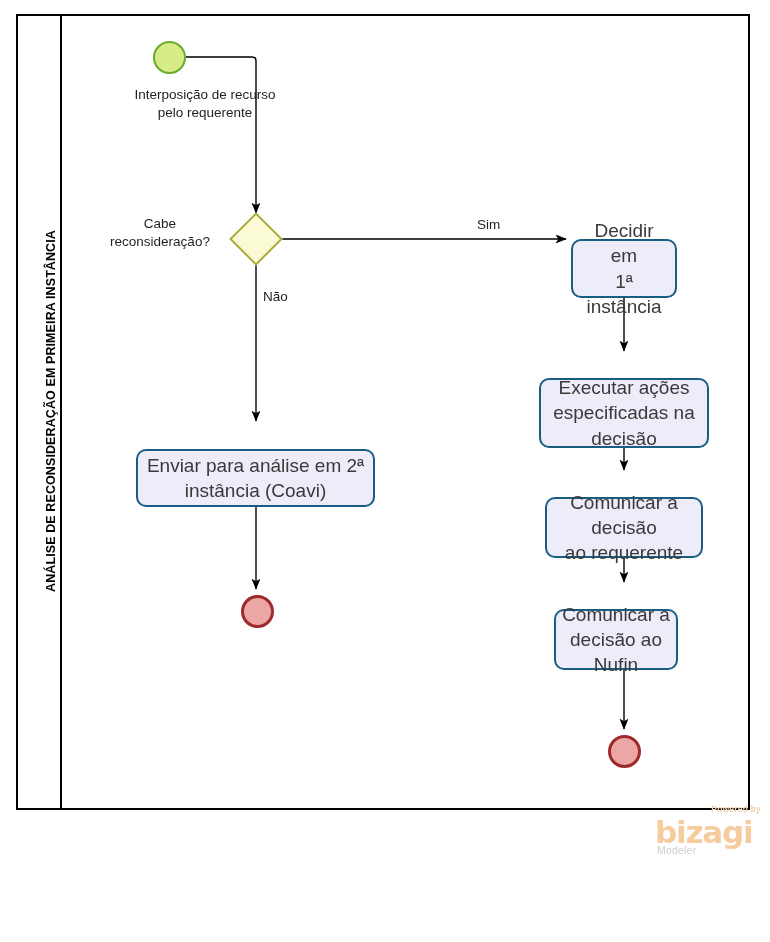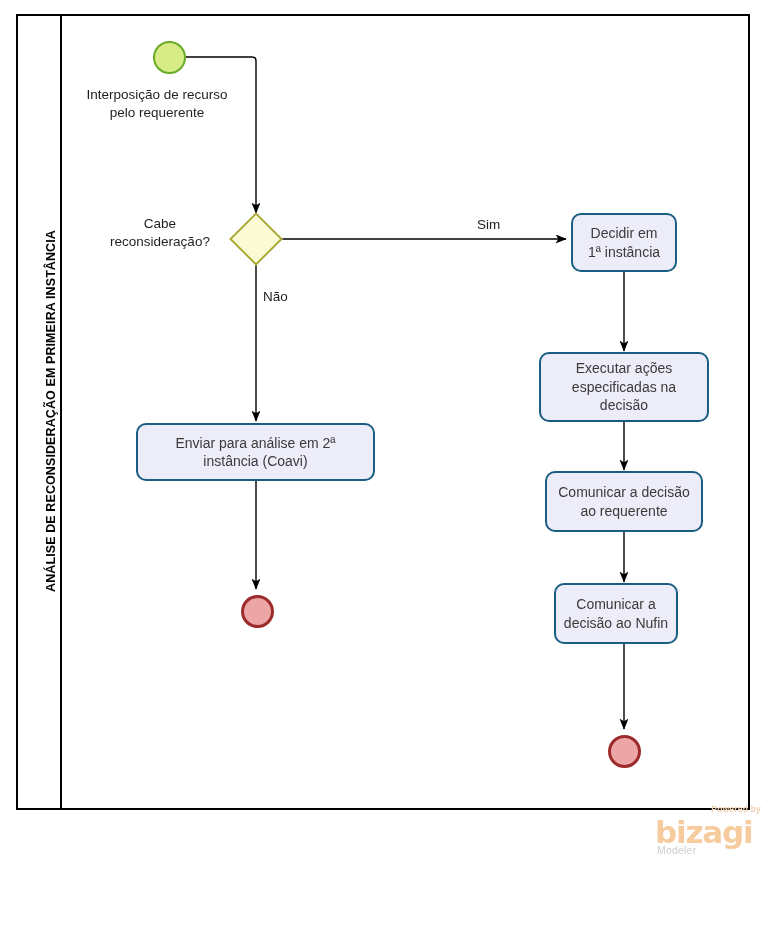--- a/index.html
+++ b/index.html
@@ -92,24 +92,25 @@
     position: absolute;
     background: #ecedf8;
     border: 2px solid #1a5d82;
     border-radius: 10px;
     box-sizing: border-box;
     display: flex;
     align-items: center;
     justify-content: center;
     text-align: center;
     color: #3a3a3a;
-    font-size: 14px;
+    font-size: 19px;
     line-height: 1.32;
     padding: 2px 6px;
     white-space: pre-line;
+    margin-top: 26px;
   }
 
   
   .label {
     position: absolute;
     font-size: 13.5px;
     color: #1f1f1f;
     text-align: center;
     line-height: 1.3;
     white-space: pre-line;
@@ -194,21 +195,21 @@
     <path d="M624,272 L624,351" fill="none" stroke="#000000" stroke-width="1.4" marker-end="url(#arrow)"></path>
 
     <path d="M624,422 L624,470" fill="none" stroke="#000000" stroke-width="1.4" marker-end="url(#arrow)"></path>
 
     <path d="M624,532 L624,582" fill="none" stroke="#000000" stroke-width="1.4" marker-end="url(#arrow)"></path>
 
     <path d="M624,644 L624,729" fill="none" stroke="#000000" stroke-width="1.4" marker-end="url(#arrow)"></path>
   </svg>
 
   <div class="event event-start" style="left:153px; top:41px;"></div>
-  <div class="label" style="left:48px; top:86px; width:218px;">Interposição de recurso
+  <div class="label" style="left:60px; top:86px; width:218px;padding-left:36px;">Interposição de recurso
 pelo requerente</div>
 
   <div class="gateway" style="left:237px; top:220px;"></div>
   <div class="label" style="left:95px; top:215px; width:130px;">Cabe
 reconsideração?</div>
 
   <div class="flow-label" style="left:477px; top:217px;">Sim</div>
   <div class="flow-label" style="left:263px; top:289px;">Não</div>
 
   <div class="task" style="left:571px; top:213px; width:106px; height:59px;">Decidir em

